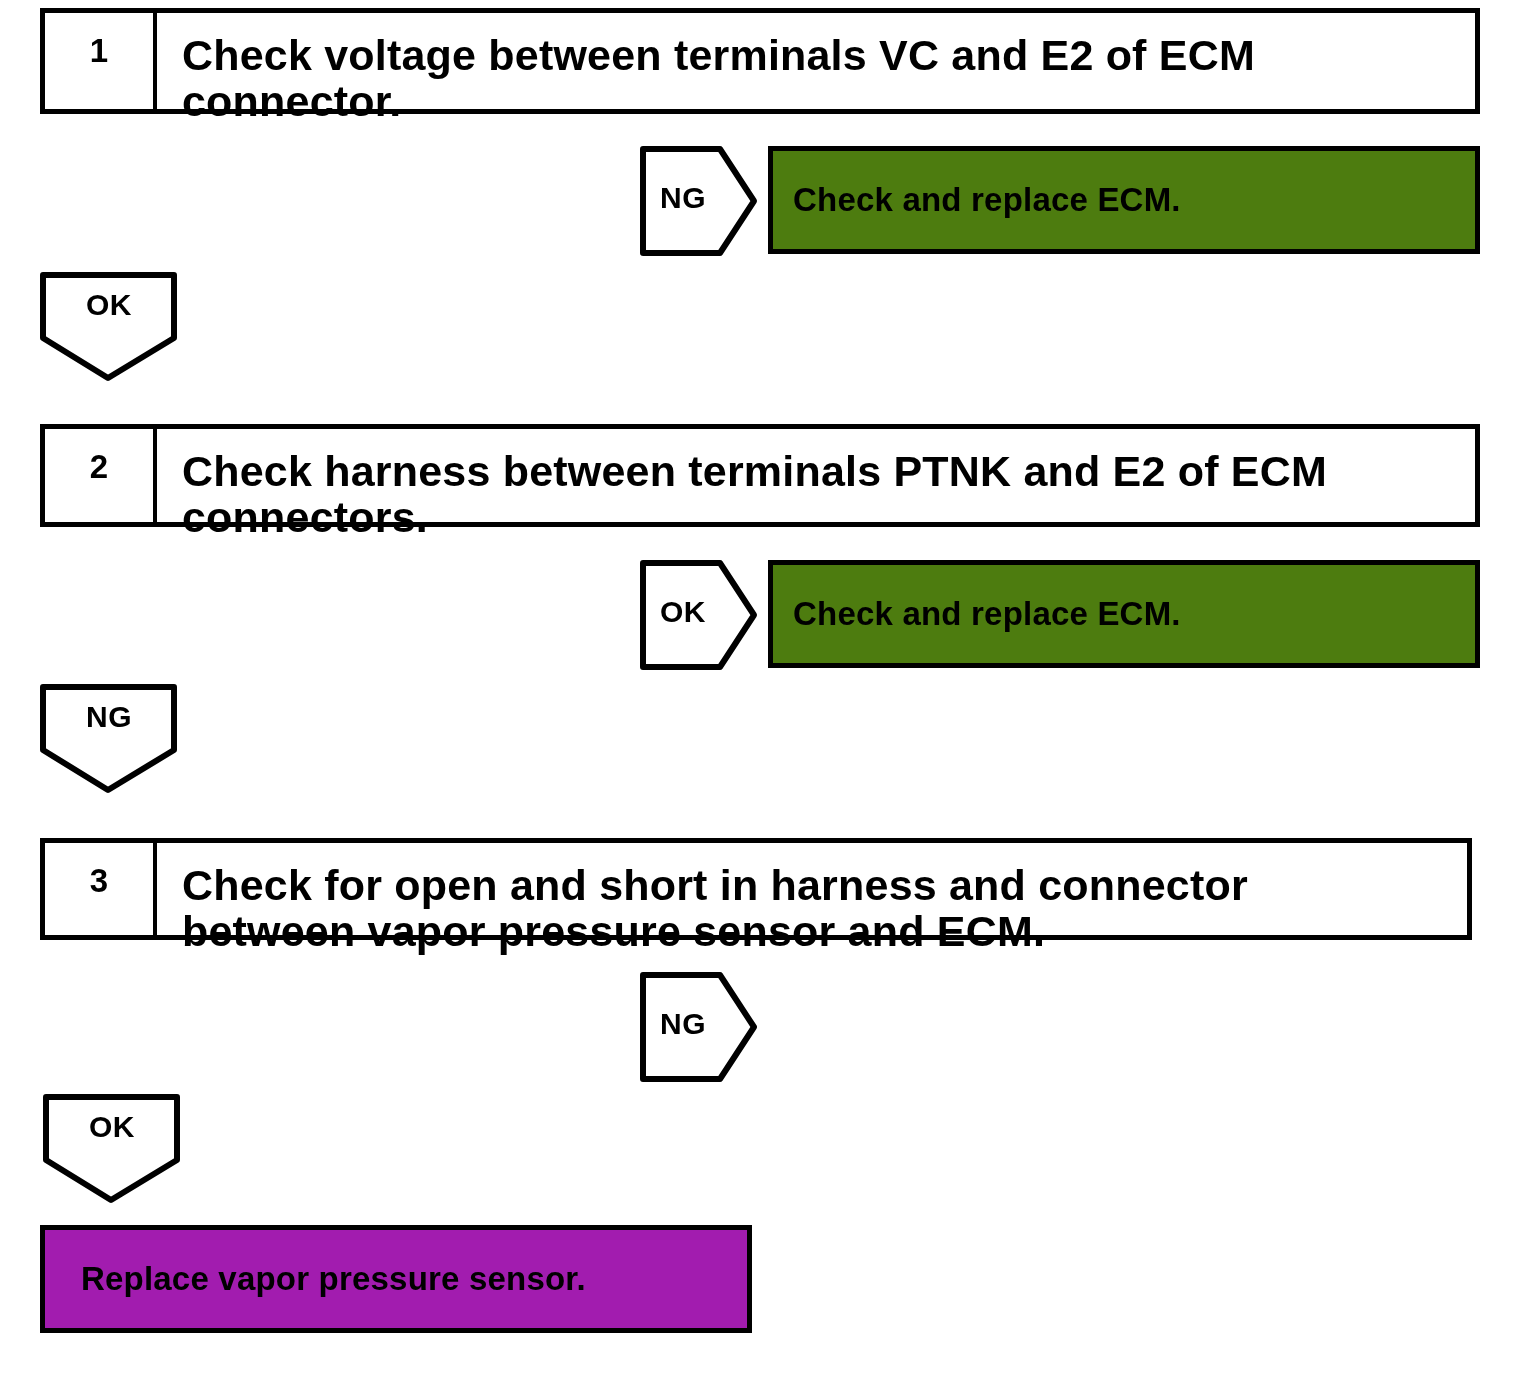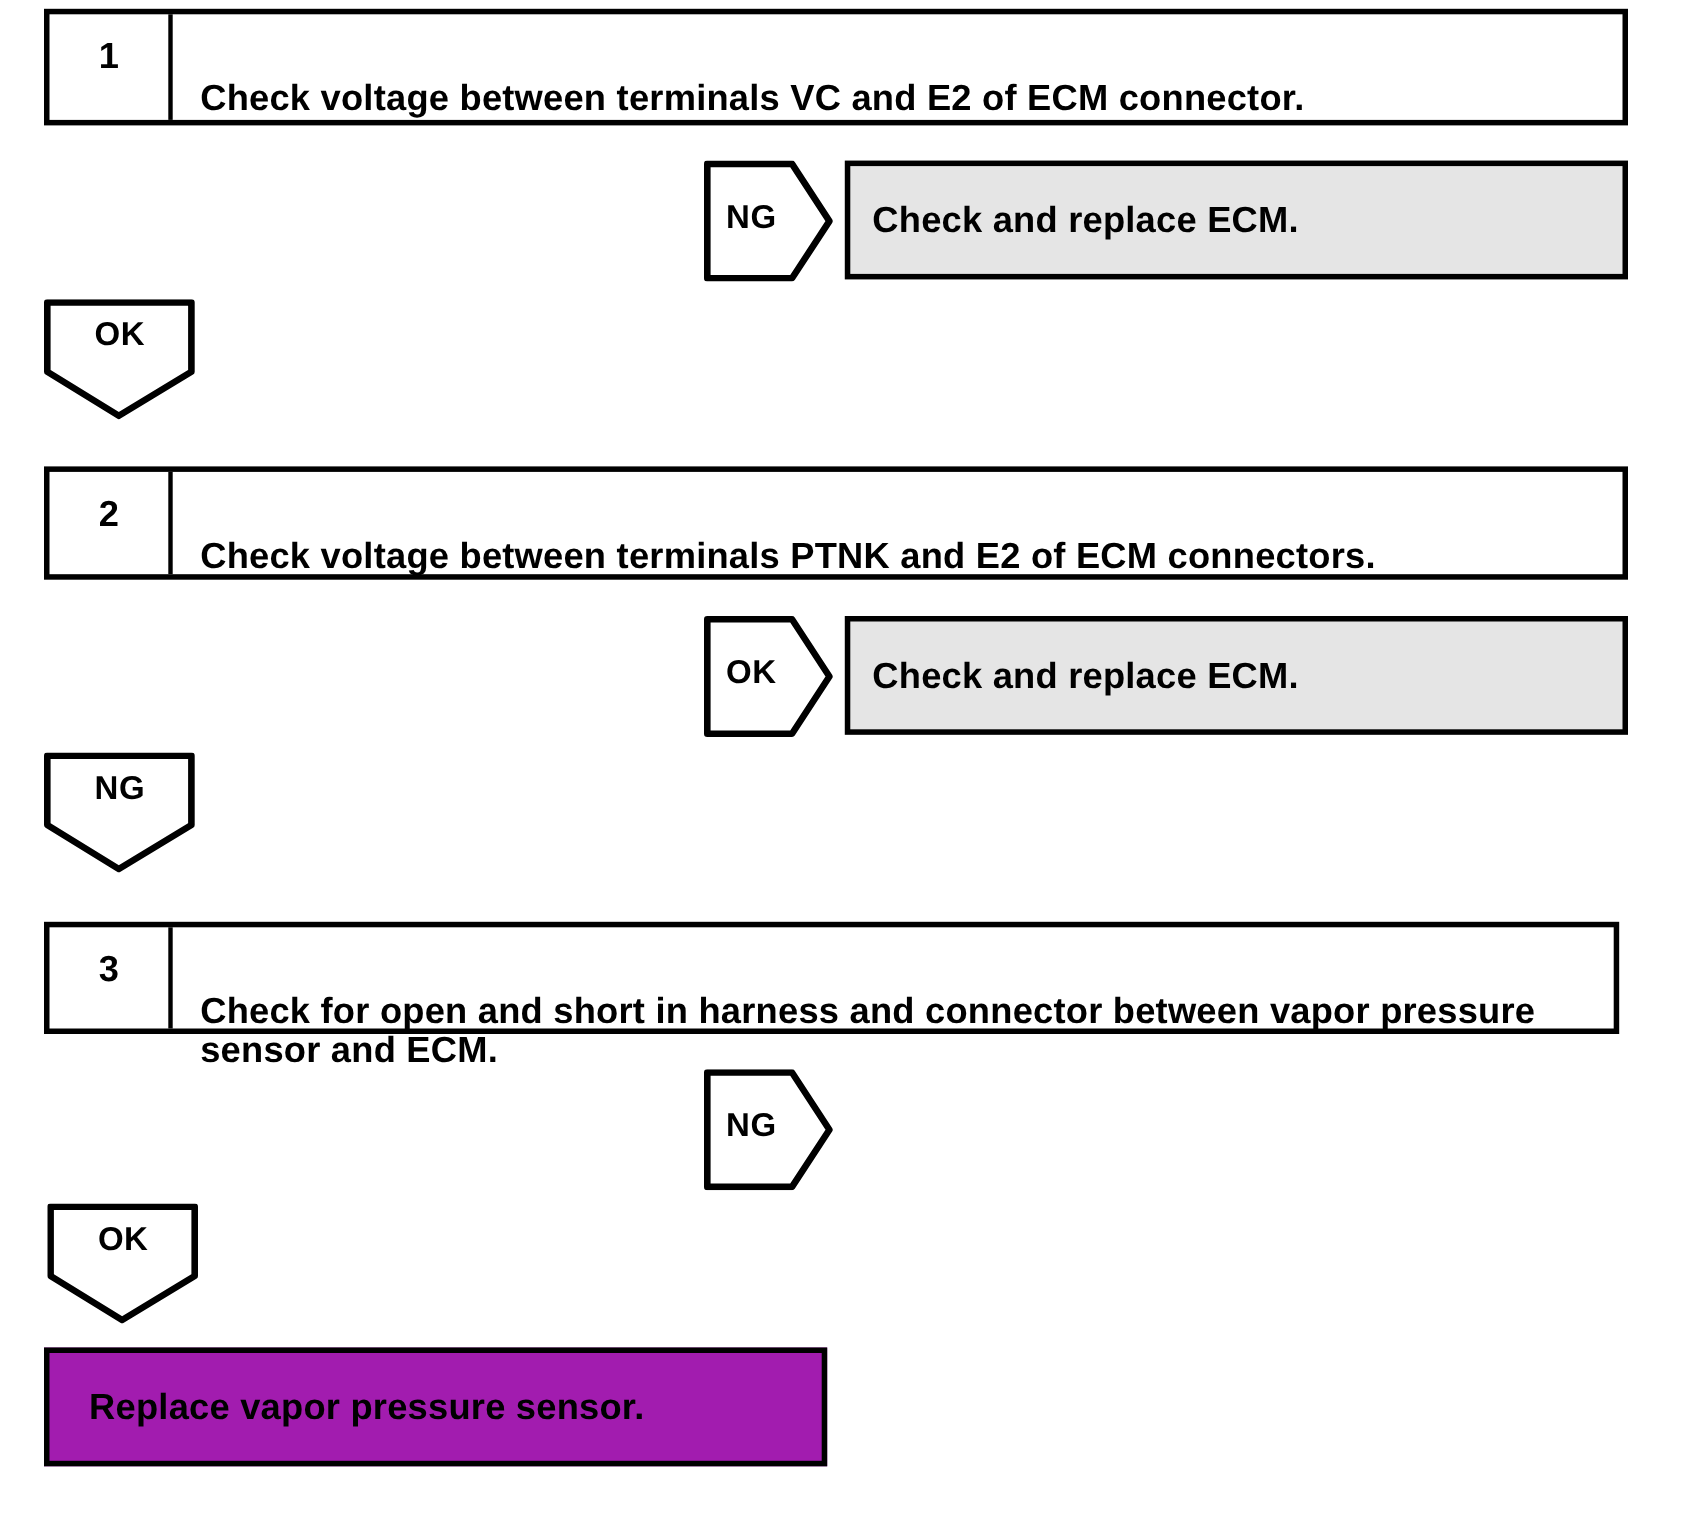--- a/index.html
+++ b/index.html
@@ -34,24 +34,23 @@
     border-right: 4px solid #000;
     box-sizing: border-box;
     text-align: center;
     padding-top: 19px;
     font-size: 33px;
     flex: 0 0 auto;
   }
   .step-text {
     flex: 1;
     padding: 19px 40px 0 25px;
-    font-size: 33px;
+    font-size: 43px;
     line-height: 1.07;
     letter-spacing: 0.2px;
-    margin-top: 39px;
   }
 
   
   .decision {
     position: absolute;
     left: 640px;
     width: 840px;
     height: 112px;
   }
   .arrow-right {
@@ -78,21 +77,21 @@
     font-size: 30px;
     letter-spacing: 0.5px;
   }
   .action-box {
     position: absolute;
     left: 128px;
     top: 0;
     width: 712px;
     height: 108px;
     border: 5px solid #000;
-    background: #e5e5e5;
+    background: #4d7c0f;
     box-sizing: border-box;
     display: flex;
     align-items: center;
     padding-left: 20px;
     font-size: 33px;
     letter-spacing: 0.2px;
   }
 
   
   .connector {
@@ -160,21 +159,21 @@
 
   <div class="connector" style="top:272px;">
     <svg width="138" height="110" viewBox="0 0 138 110">
       <polygon points="3,3 134,3 134,66 68,106 3,66" fill="#ffffff" stroke="#000000" stroke-width="6" stroke-linejoin="round"></polygon>
     </svg>
     <span class="connector-label">OK</span>
   </div>
 
   <div class="step" style="top:424px; height:103px;">
     <div class="step-num">2</div>
-    <div class="step-text">Check voltage between terminals PTNK and E2 of ECM connectors.</div>
+    <div class="step-text">Check harness between terminals PTNK and E2 of ECM connectors.</div>
   </div>
 
   <div class="decision" style="top:560px;">
     <div class="arrow-right">
       <svg width="118" height="110" viewBox="0 0 118 110">
         <polygon points="3,3 80,3 114,55 80,107 3,107" fill="#ffffff" stroke="#000000" stroke-width="6" stroke-linejoin="round"></polygon>
       </svg>
       <span class="arrow-label">OK</span>
     </div>
     <div class="action-box">

